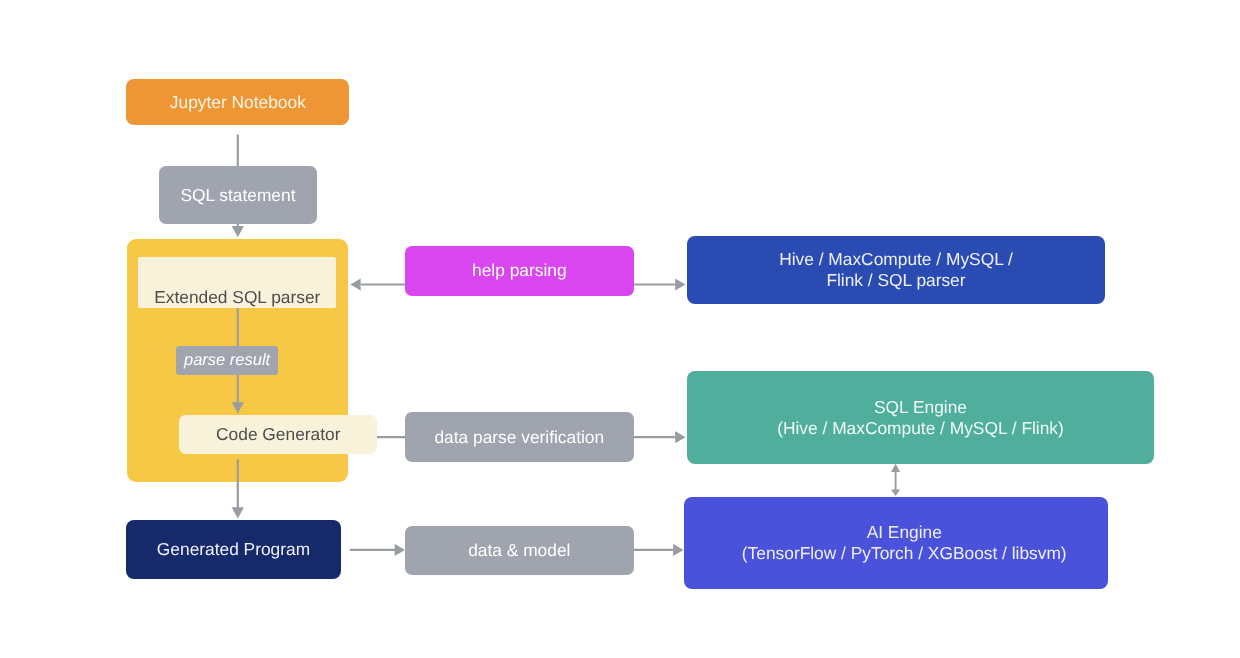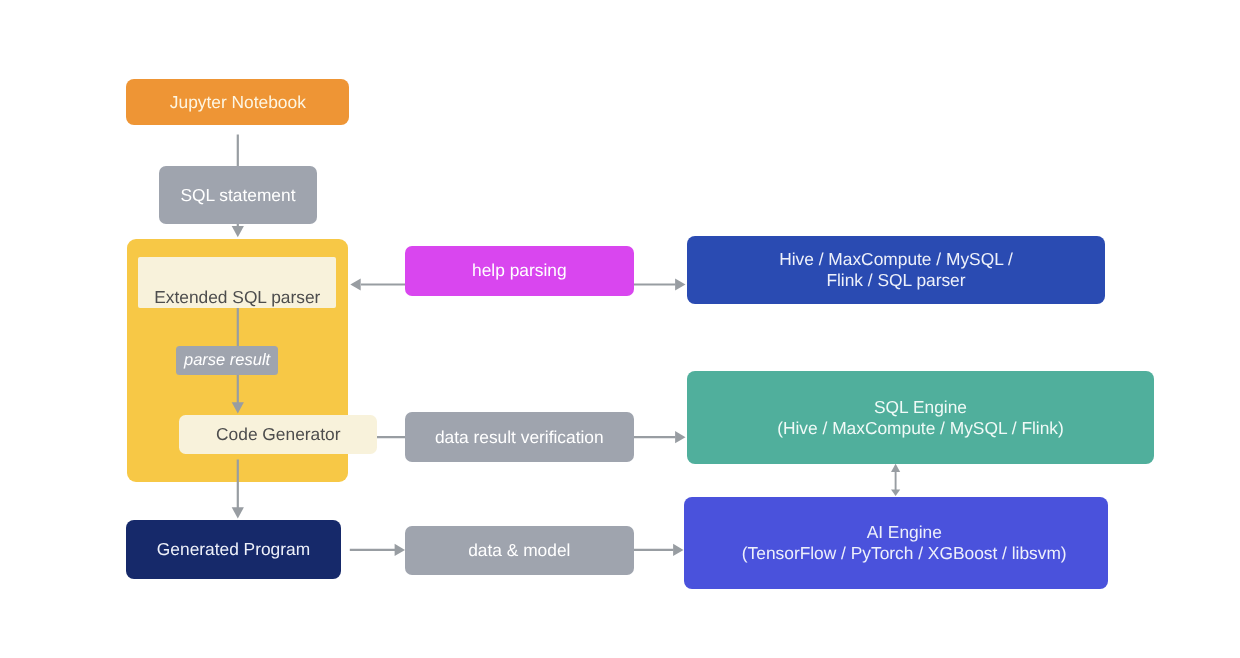--- a/index.html
+++ b/index.html
@@ -170,21 +170,21 @@
   <div class="node" id="node-code-generator">
     <span>Code Generator</span>
   </div>
   <div class="node" id="node-generated-program">
     <span>Generated Program</span>
   </div>
   <div class="node" id="node-help-parsing">
     <span>help parsing</span>
   </div>
   <div class="node" id="node-schema-verification">
-    <span>data result verification</span>
+    <span>data parse verification</span>
   </div>
   <div class="node" id="node-data-model">
     <span>data &amp; model</span>
   </div>
   <div class="node" id="node-sql-parsers">
     <span>Hive / MaxCompute / MySQL /
 Flink / SQL parser</span>
   </div>
   <div class="node" id="node-sql-engine">
     <span>SQL Engine

